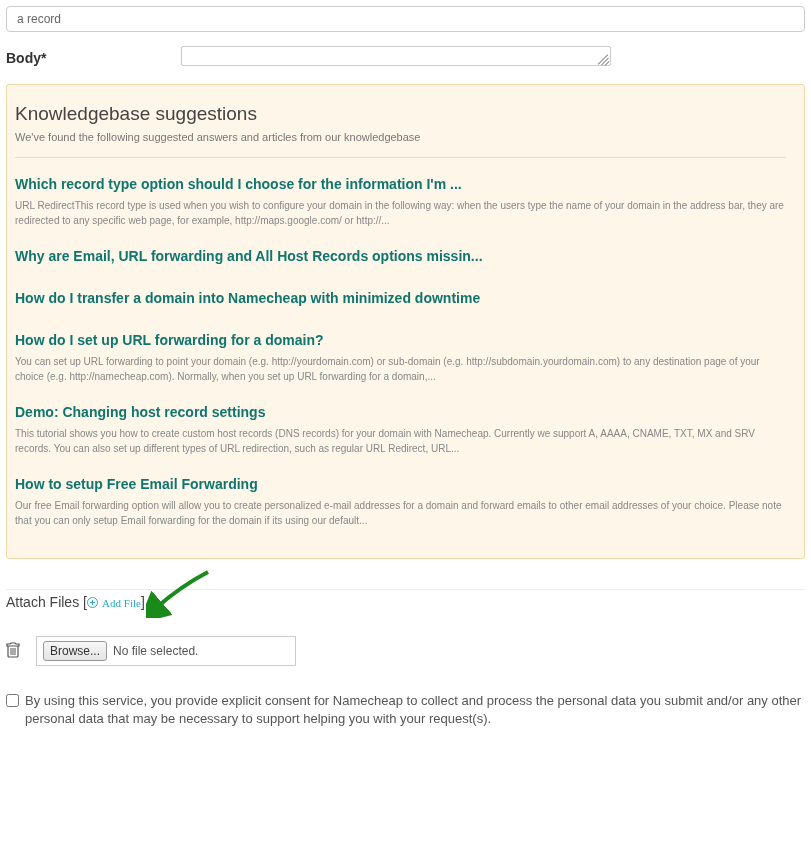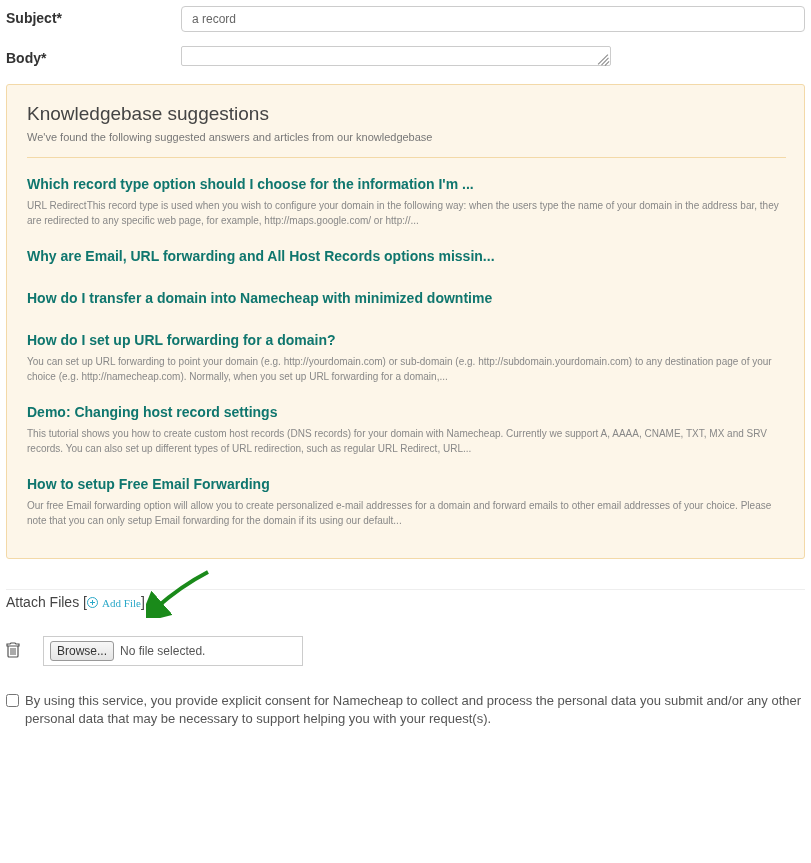--- a/index.html
+++ b/index.html
@@ -8,47 +8,46 @@
 .form-label { width: 175px; font-weight: bold; color: #333; font-size: 14px; padding-top: 4px; }
 .form-label .req { color: #333; font-weight: bold; }
 .form-input-wrap { flex: 1; }
 input[type="text"].subject { width: 100%; padding: 5px 10px; border: 1px solid #ccc; border-radius: 4px; font-size: 12px; color: #666; }
 .body-input { width: 430px; height: 20px; border: 1px solid #ccc; border-radius: 2px; position: relative; background: #fff; }
 .resize-lines { position: absolute; right: 1px; bottom: 0px; }
 .resize-lines span { position: absolute; background: #888; height: 1px; transform: rotate(-45deg); }
 .resize-lines span:nth-child(1){ width:14px; right:-1px; bottom:5px; }
 .resize-lines span:nth-child(2){ width:10px; right:-1px; bottom:3px; }
 .resize-lines span:nth-child(3){ width:6px; right:-1px; bottom:1px; }
-.kb-box { border: 1px solid #f3d9a8; background: #fdf6e9; border-radius: 3px; padding: 18px 18px 30px 20px; margin-top: 18px; position: relative; }
+.kb-box { border: 1px solid #f3d9a8; background: #fdf6e9; border-radius: 3px; padding: 18px 18px 30px 8px; margin-top: 18px; position: relative; }
 .kb-title { font-size: 19px; color: #444; margin-bottom: 6px; font-weight: normal; }
 .kb-sub { font-size: 11px; color: #777; margin-bottom: 14px; }
 .kb-hr { border: none; border-top: 1px solid #f3d9a8; margin-bottom: 18px; }
 .kb-item { margin-bottom: 20px; }
 .kb-item a { color: #0f766e; font-weight: bold; font-size: 14px; text-decoration: none; display: inline-block; margin-bottom: 6px; }
 .kb-item p { color: #888; font-size: 10px; line-height: 1.5; }
 .attach-section { margin-top: 30px; border-top: 1px solid #eee; padding-top: 4px; position: relative; }
 .attach-label { color: #444; font-size: 14px; }
 .attach-label a { color: #2aa8c8; text-decoration: none; font-size: 11px; cursor: pointer; font-family: Liberation Serif, serif; }
 .plus-circle { display:inline-block; width:11px; height:11px; border:1px solid #2aa8c8; border-radius:50%; position:relative; vertical-align:-1px; margin-right:2px;}
 .plus-circle::before{content:"";position:absolute;left:2px;top:4px;width:5px;height:1px;background:#2aa8c8;}
 .plus-circle::after{content:"";position:absolute;left:4px;top:2px;width:1px;height:5px;background:#2aa8c8;}
 .arrow { position: absolute; left: 140px; top: -22px; pointer-events:none; }
-.file-row { display:flex; align-items:center; margin-top: 26px; gap:23px; }
+.file-row { display:flex; align-items:center; margin-top: 26px; gap:16px; }
 .trash-icon { width:14px; height:16px; display:inline-block; }
 .file-box { border:1px solid #ccc; width:260px; padding:4px 6px; display:flex; align-items:center; gap:6px; font-size:12px; }
 .browse-btn { background: linear-gradient(#f7f7f7,#e4e4e4); border:1px solid #999; border-radius:3px; padding:2px 6px; font-size:12px; cursor:pointer; color:#333;}
 .nofile { color:#555; font-size:12px; }
 .consent-row { display:flex; align-items:flex-start; gap:6px; margin-top:26px; color:#555; font-size:13px; line-height:1.4; }
 .consent-row input { margin-top:2px; }
 </style>
 </head>
 <body>
 
 <div class="form-row">
-  <div class="form-label"><span>Subject</span><span class="req">*</span></div>
   <div class="form-input-wrap">
     <input type="text" class="subject" value="a record" style="">
   </div>
 </div>
 
 <div class="form-row">
   <div class="form-label"><span>Body</span><span class="req">*</span></div>
   <div class="form-input-wrap">
     <div class="body-input">
       <div class="resize-lines">

